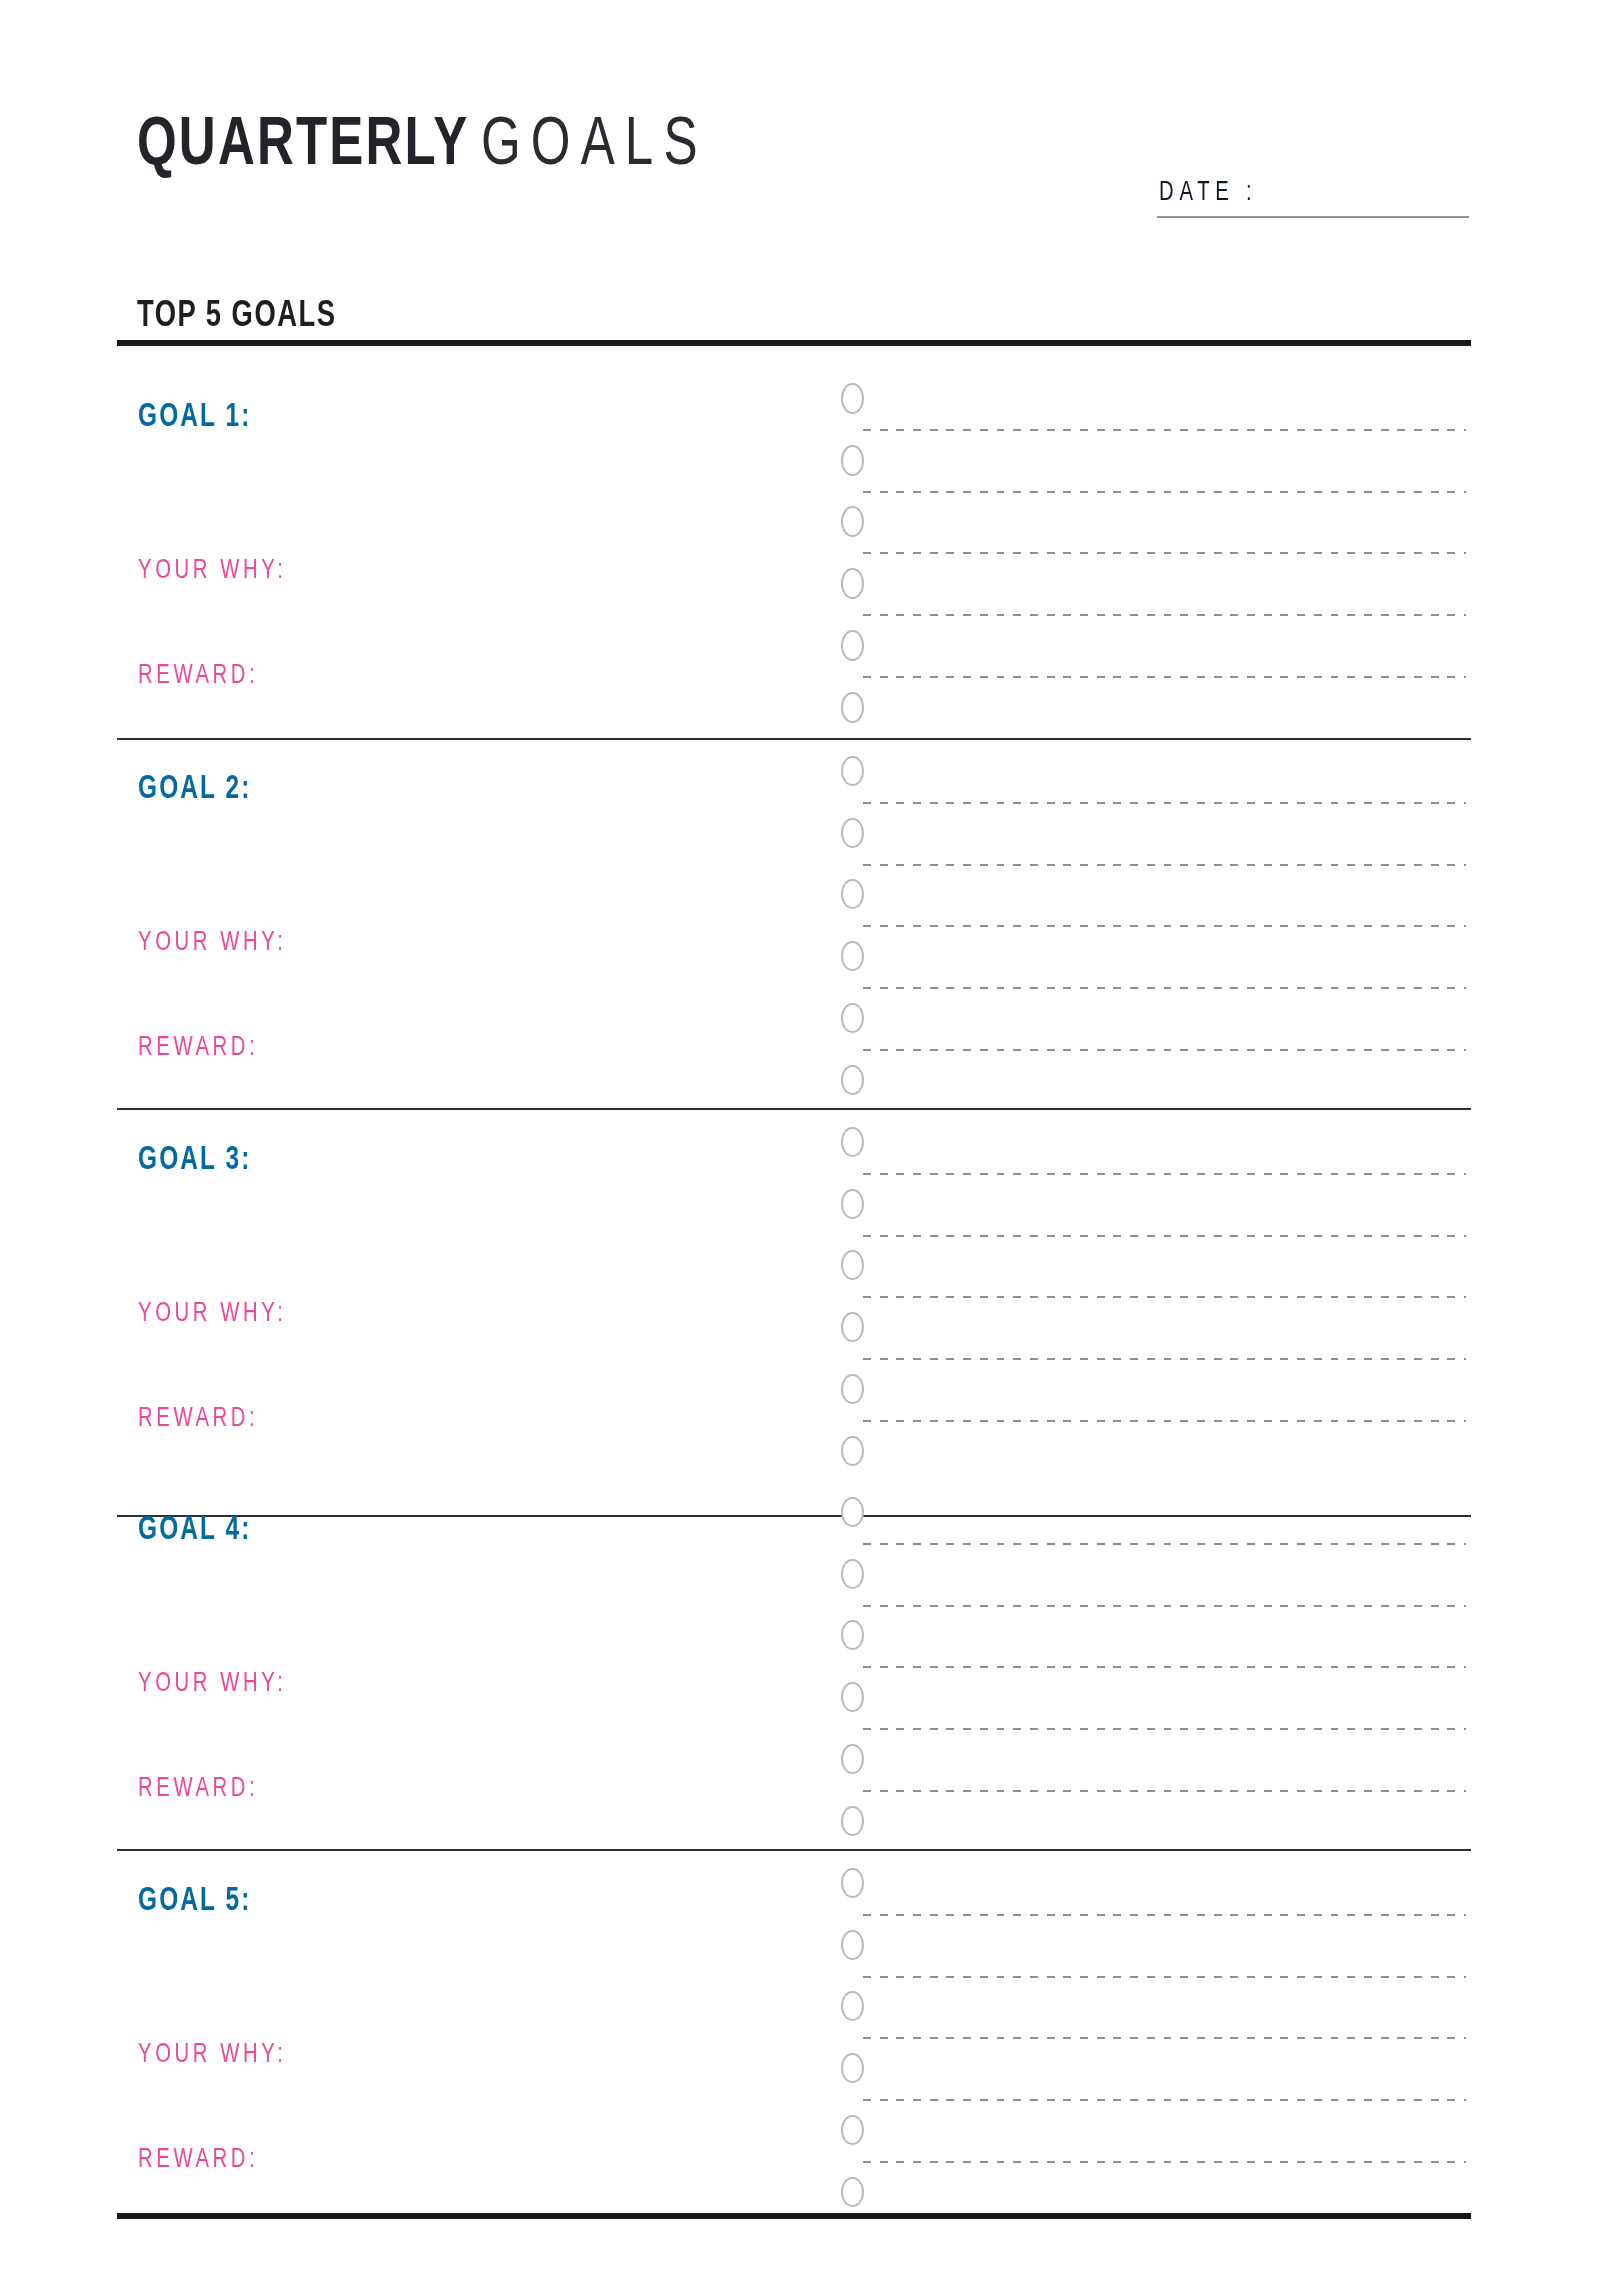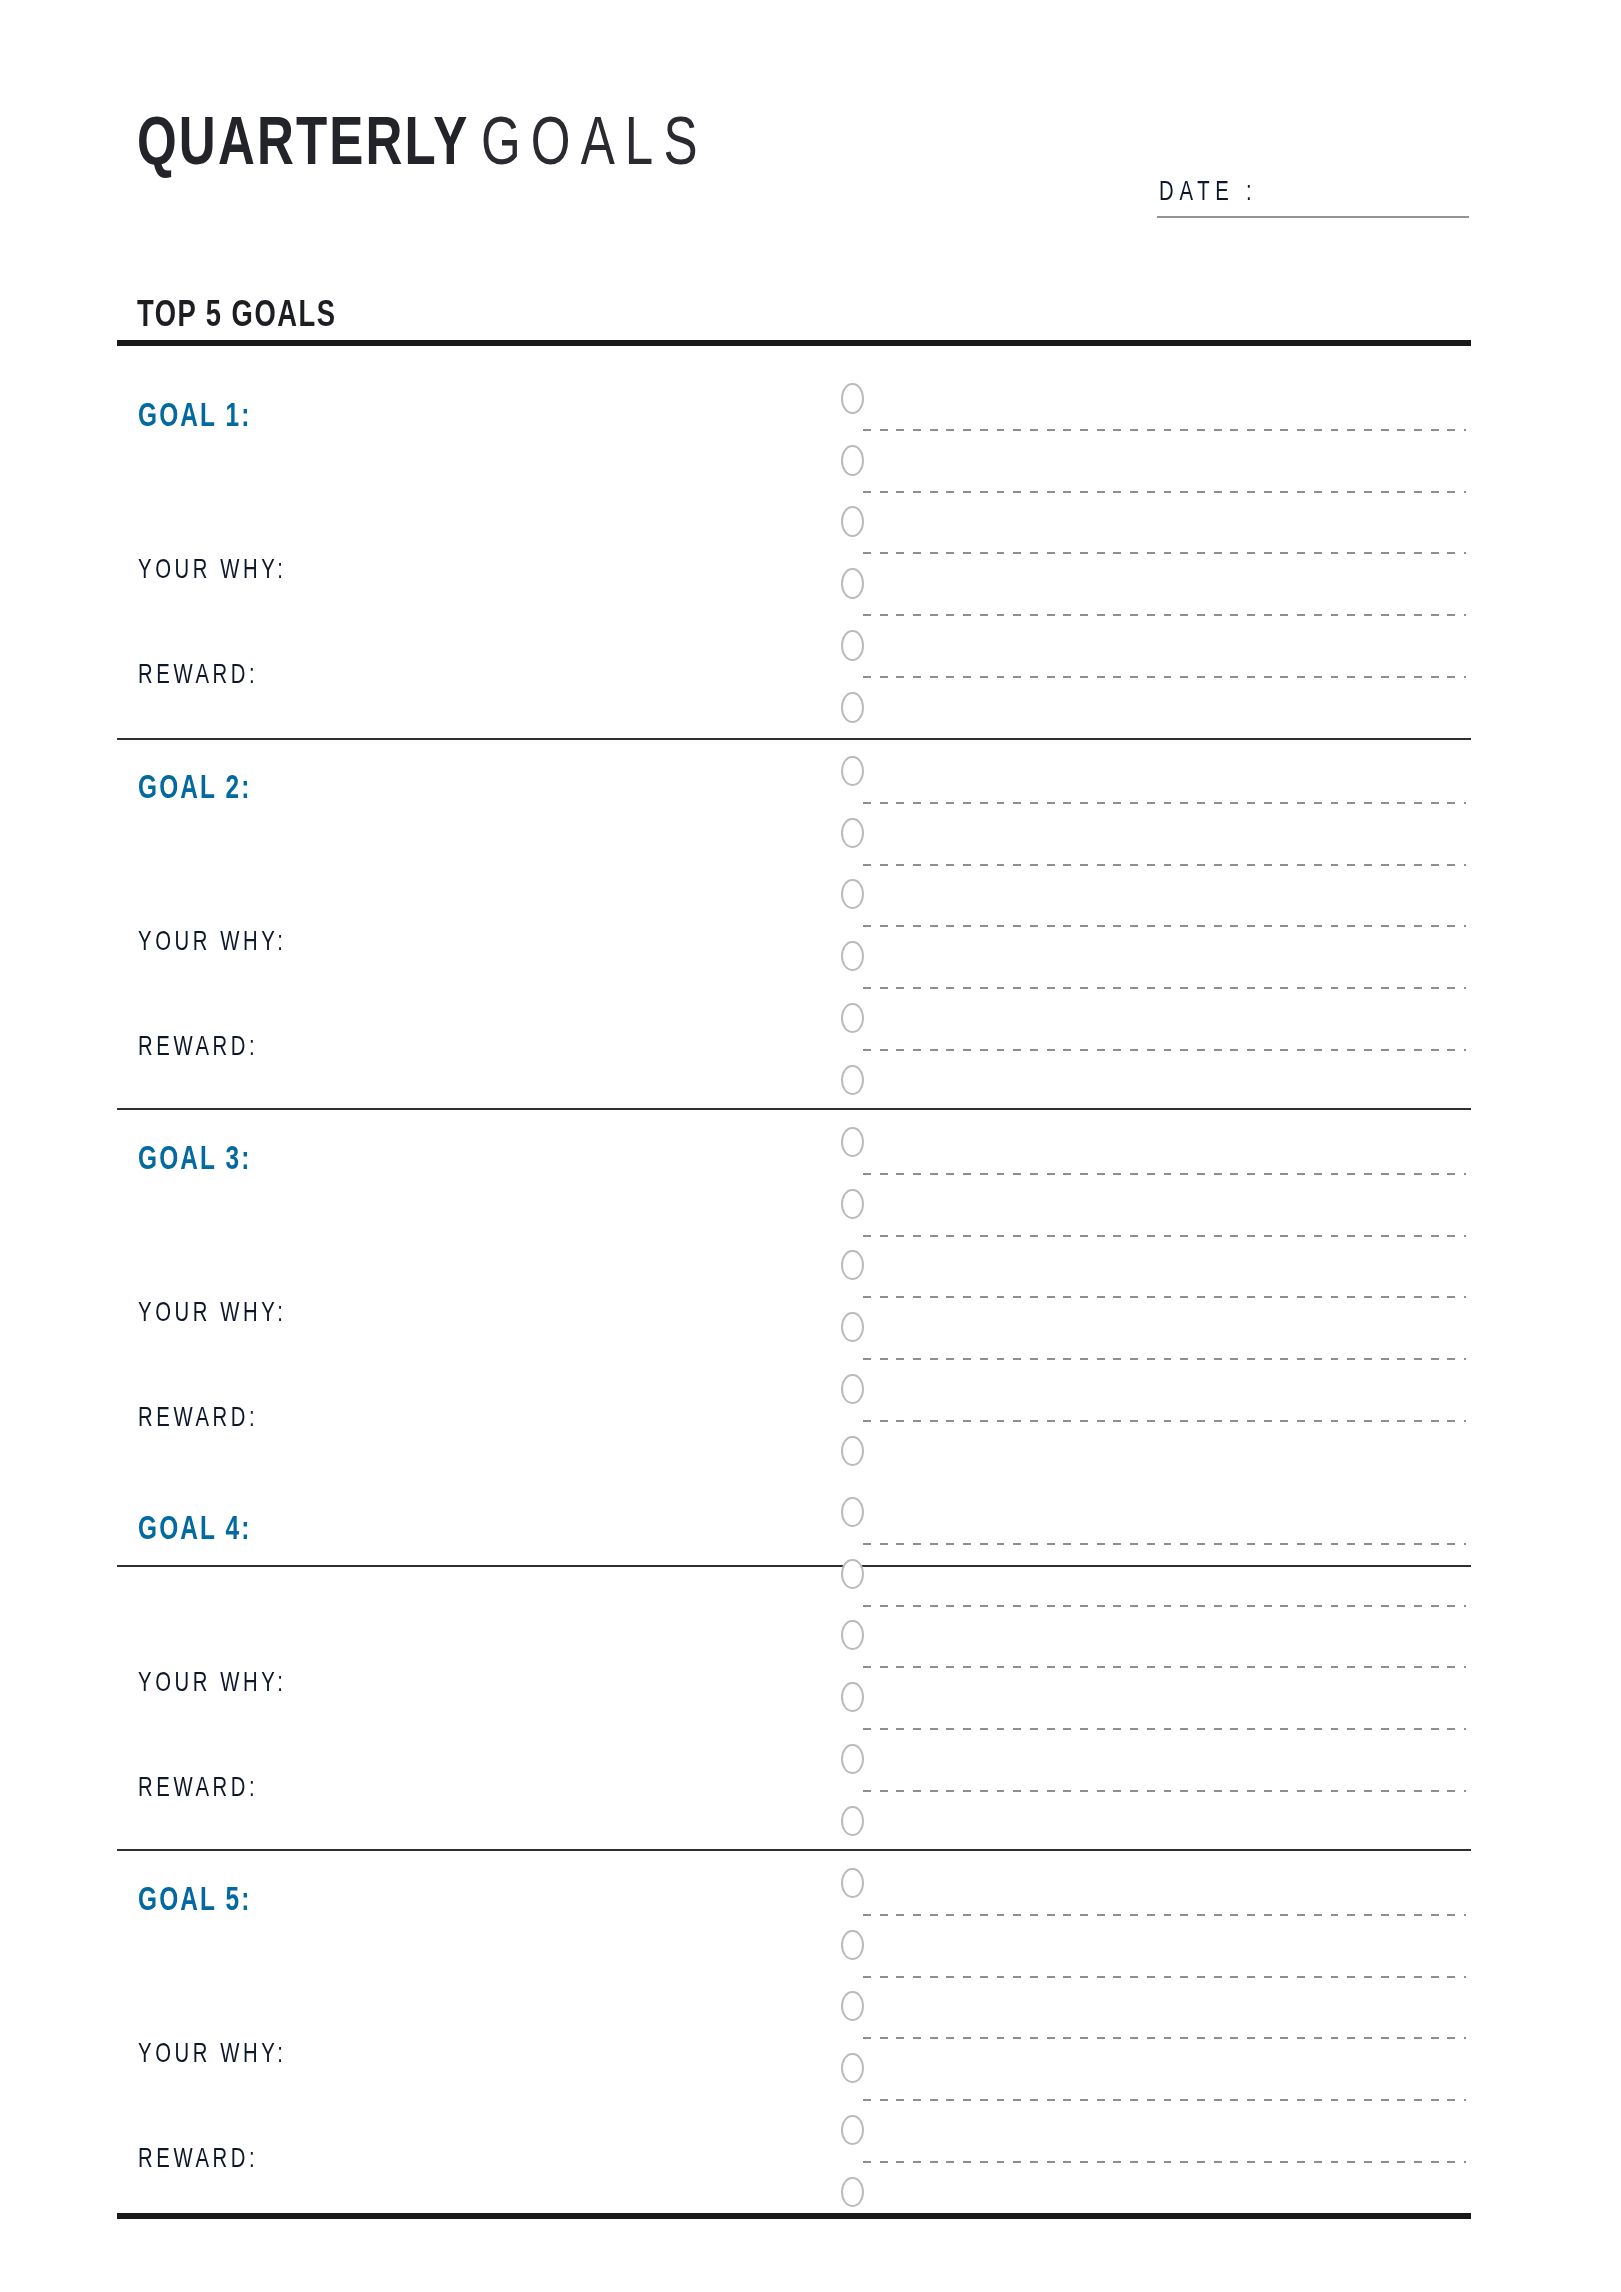--- a/index.html
+++ b/index.html
@@ -23,21 +23,21 @@
 
   .rule-thick { position:absolute; left:117px; width:1354px; height:5.9px; background:#191919; }
   .rule-thick.top    { top:340px; }
   .rule-thick.bottom { top:2213px; }
 
   .goal-section { position:absolute; left:117px; width:1354px; box-sizing:border-box; }
   .goal-section.has-divider { border-bottom:2px solid #2f3032; }
   .goal-section .inner { position:absolute; left:0; right:0; bottom:0; }
 
   .goal-label   { position:absolute; left:20.6px; top:29px;  font-size:33px; line-height:35px; font-weight:700; letter-spacing:2.9px; color:#0369a1; }
-  .sub-label    { position:absolute; left:20.6px; font-size:27.4px; line-height:29px; font-weight:500; letter-spacing:4.9px; color:#0f172a; }
+  .sub-label    { position:absolute; left:20.6px; font-size:27.4px; line-height:29px; font-weight:500; letter-spacing:4.9px; color:#ec4899; }
   .sub-label.why    { top:186px; }
   .sub-label.reward { top:291px; }
 
   .rows { position:absolute; left:724px; top:15.7px; width:624px; }
   .step-row { position:absolute; left:0; width:624px; height:62px; }
   .step-circle {
     position:absolute; left:0; top:0; width:18.6px; height:26.5px;
     border:2px solid #b9bcbe; border-radius:50%; background:#ffffff; cursor:pointer;
   }
   .step-line {
@@ -121,21 +121,21 @@
             <div class="step-row" style="top: 247px;">
               <span class="step-circle"></span>
               <div class="step-line"></div>
             </div>
             <div class="step-row" style="top: 309px;">
               <span class="step-circle"></span>
             </div>
           </div>
     </div>
   </section>
-      <section class="goal-section has-divider" style="top: 1111px; height: 456px;">
+      <section class="goal-section has-divider" style="top: 1111px; height: 406px;">
     <div class="inner" style="top: 0px;">
       <div class="goal-label"><span class="cond">GOAL 3:</span></div>
       <div class="sub-label why"><span class="cond">YOUR WHY:</span></div>
       <div class="sub-label reward"><span class="cond">REWARD:</span></div>
       <div class="rows">
             <div class="step-row" style="top: 0px;">
               <span class="step-circle"></span>
               <div class="step-line"></div>
             </div>
             <div class="step-row" style="top: 62px;">

